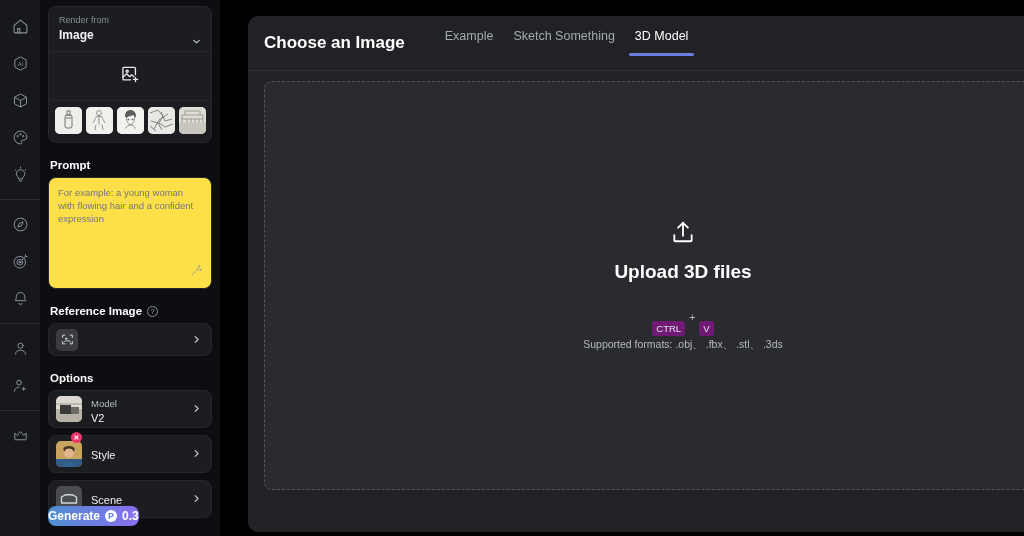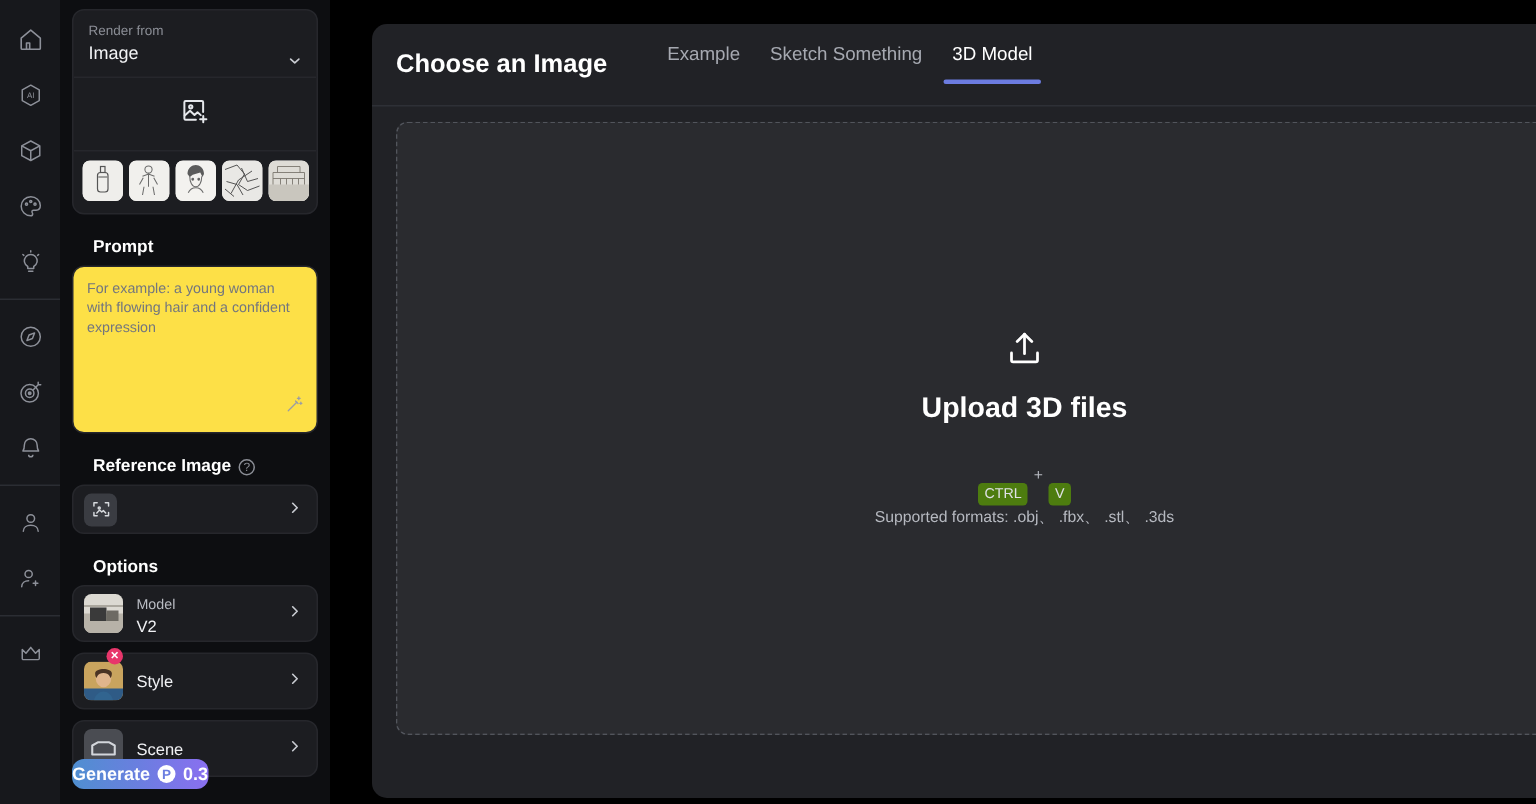--- a/index.html
+++ b/index.html
@@ -53,21 +53,21 @@
     overflow: hidden;
   }
   .card-head {
     padding: 7px 10px 8px 10px;
     position: relative;
   }
   .card-head .lbl {
     font-size: 9px; color: #8b8e96; line-height: 12px;
   }
   .card-head .val {
-    font-size: 12px; color: #f2f3f5; font-weight: normal;
+    font-size: 12px; color: #f2f3f5; font-weight: bold;
     line-height: 16px; margin-top: 1px;
   }
   .chev-dn {
     position: absolute; right: 9px; top: 26px;
     color: #c9ccd2;
   }
   .card-div { height: 1px; background: #26272c; }
   .dropzone-mini {
     height: 48px;
     display: flex; align-items: center; justify-content: center;
@@ -82,21 +82,21 @@
     border-radius: 5px;
     background: #e8e8e6;
     overflow: hidden;
     position: relative;
     flex: none;
   }
   .thumb svg { display: block; width: 100%; height: 100%; }
 
   .section-title {
     font-size: 11.5px; color: #ffffff; font-weight: bold;
-    margin: 16px 0 6px 14px;
+    margin: 16px 0 6px 2px;
     display: flex; align-items: center; gap: 5px;
   }
   .helpdot {
     width: 11px; height: 11px; border-radius: 50%;
     border: 1px solid #8b8e96; color: #8b8e96;
     font-size: 8px; line-height: 9px; text-align: center;
     font-weight: normal;
   }
 
   .textarea-box {
@@ -229,21 +229,21 @@
   .up-title {
     font-size: 19px; font-weight: bold; color: #ffffff;
     margin-bottom: 14px;
   }
   .up-line {
     font-size: 10.5px; color: #b6b9c0;
     line-height: 16px; text-align: center;
     display: flex; align-items: center; justify-content: center; gap: 4px;
   }
   .kbd {
-    background: #4d7c0f; color: #dfe1e6;
+    background: #701a75; color: #dfe1e6;
     border-radius: 3px; padding: 1px 4px;
     font-size: 9.5px; line-height: 13px; margin-top: 24px;
   }
 
   
   .fab {
     position: absolute;
     right: -14px; top: 420px;
     width: 38px; height: 38px;
     border-radius: 50%;

